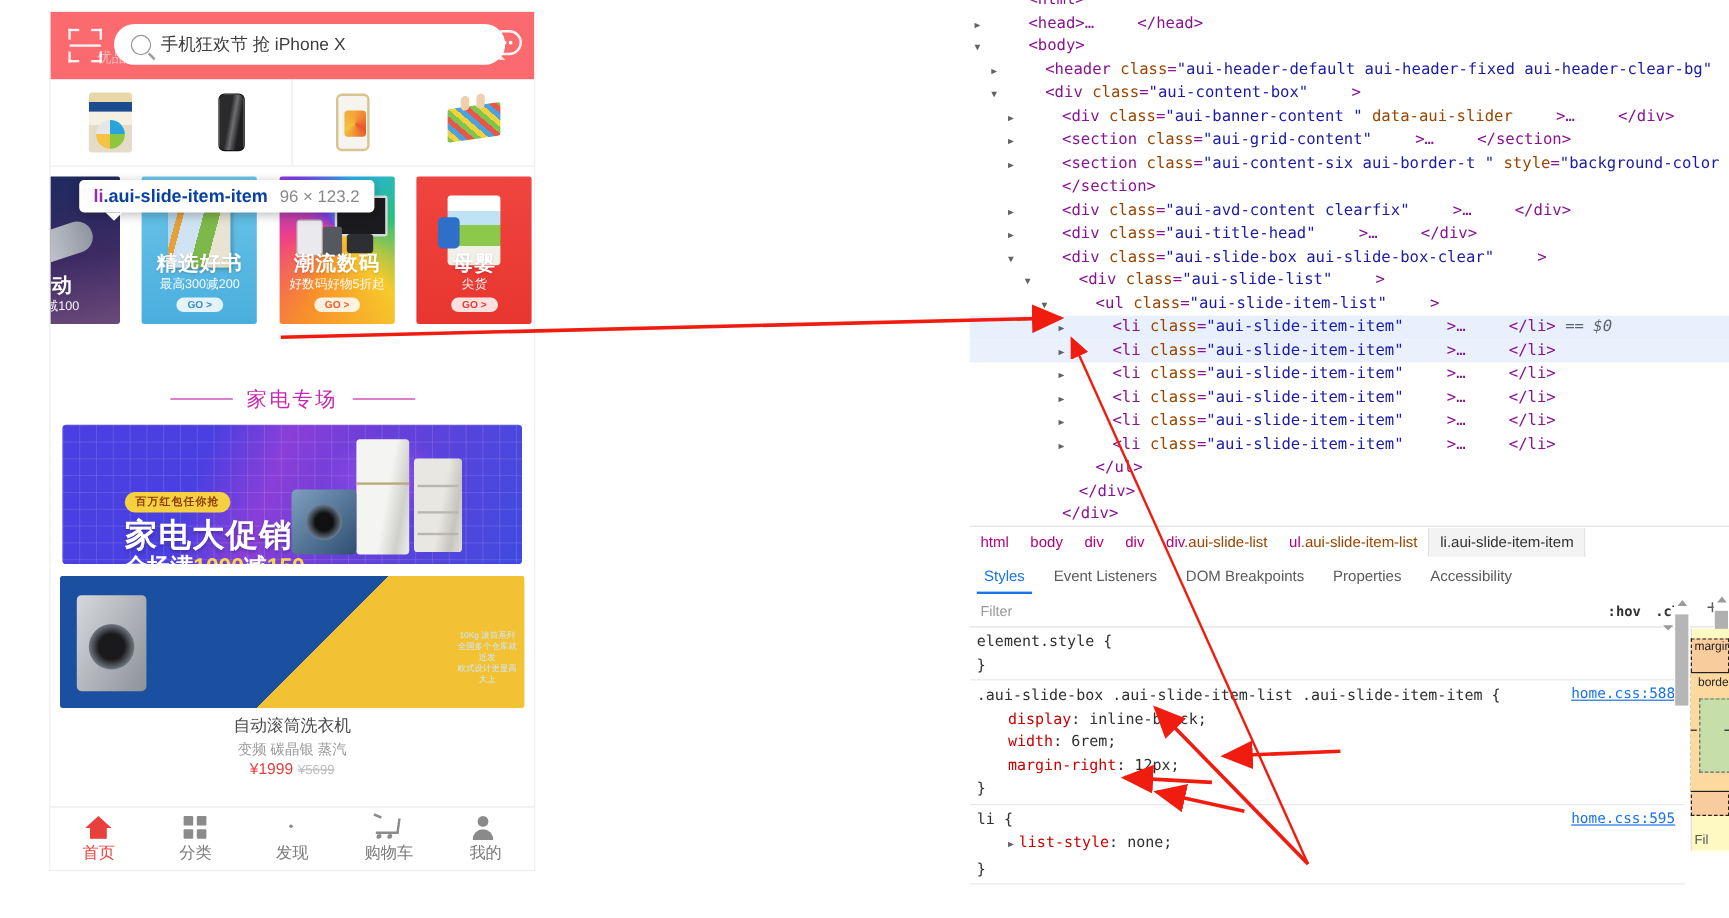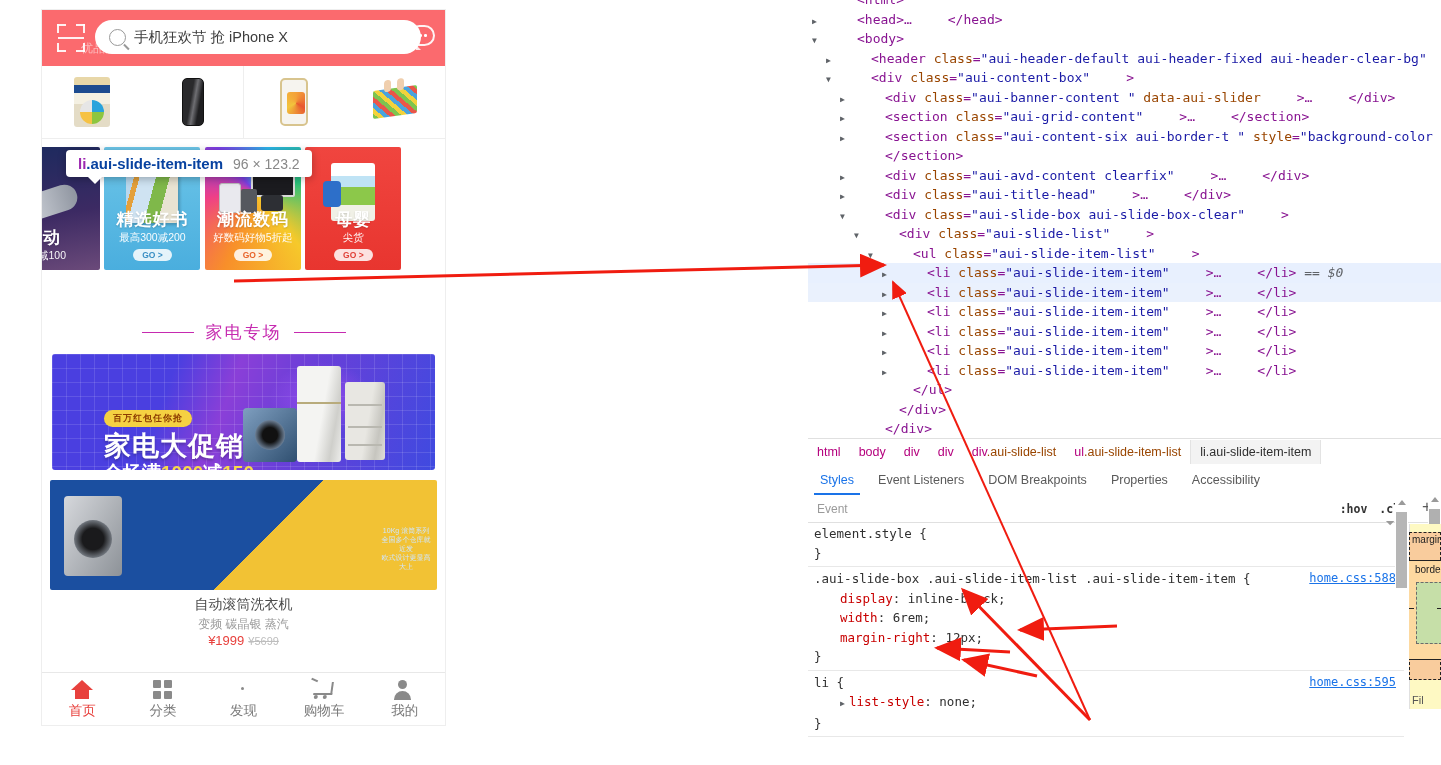--- a/index.html
+++ b/index.html
@@ -120,21 +120,21 @@
   .tt-tag{font-size:15px;font-weight:bold;color:#0842a0;}
   .tt-tag .el{color:#9c27b0;}
   .tt-size{font-size:14px;color:#888;}
 
   
   .ph-slider{
     position:relative;height:158px;padding:8px 0 0 0;overflow:hidden;
     white-space:nowrap;
   }
   .sl-item{
-    display:inline-block;width:96px;height:123px;margin-right:0;
+    display:inline-block;width:96px;height:123px;margin-right:14px;
     vertical-align:top;position:relative;overflow:hidden;border-radius:2px;
   }
   .sl-item:first-child{margin-left:-38px;}
   .sl-cap{
     position:absolute;left:0;bottom:8px;width:100%;text-align:center;color:#fff;
   }
   .sl-t1{font-size:17px;font-weight:bold;line-height:20px;letter-spacing:1px;
     text-shadow:0 1px 2px rgba(0,0,0,.18);}
   .sl-t2{font-size:10.5px;line-height:14px;opacity:.95;}
   .sl-go{
@@ -580,21 +580,21 @@
 
   <div class="tabs" id="tabStrip">
       <div class="tab active">Styles</div>
       <div class="tab">Event Listeners</div>
       <div class="tab">DOM Breakpoints</div>
       <div class="tab">Properties</div>
       <div class="tab">Accessibility</div>
     </div>
 
   <div class="filter-row">
-    <div class="filter-input">Event</div>
+    <div class="filter-input">Filter</div>
     <div class="f-hov">:hov</div>
     <div class="f-cls">.cls</div>
     <div class="f-plus">+</div>
   </div>
 
   <div class="rules" id="rulesPane">
       <div class="rule">
         <div class="rule-head"><span class="sel-txt">element.style</span> {</div>
         <div>}</div>
       </div>

